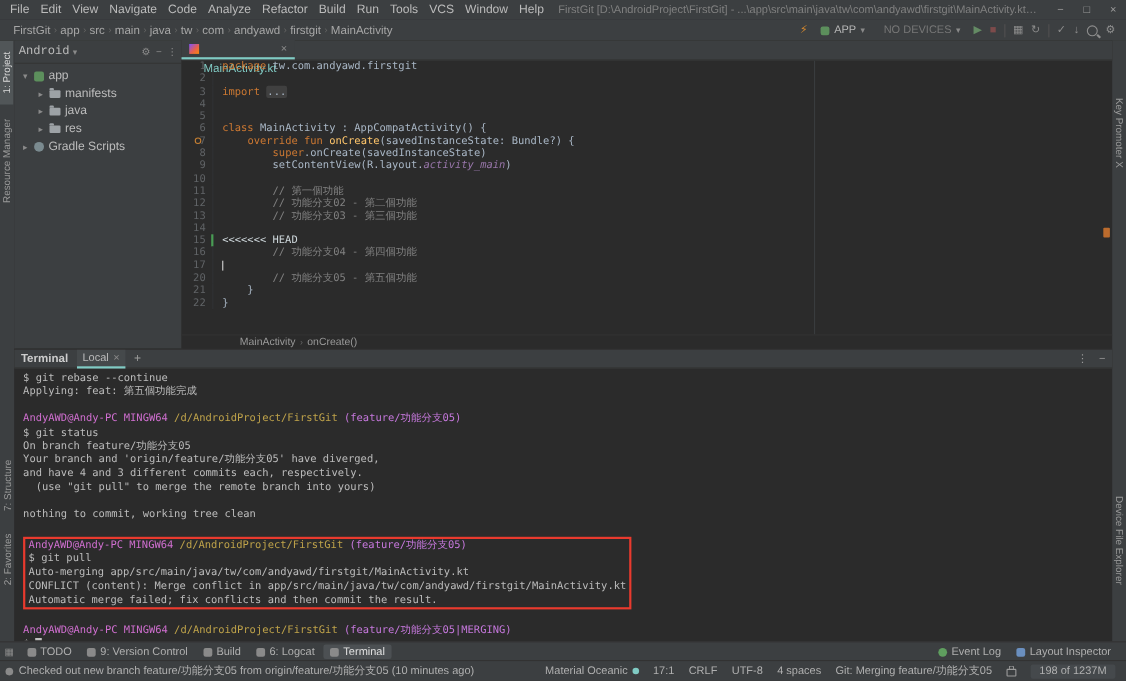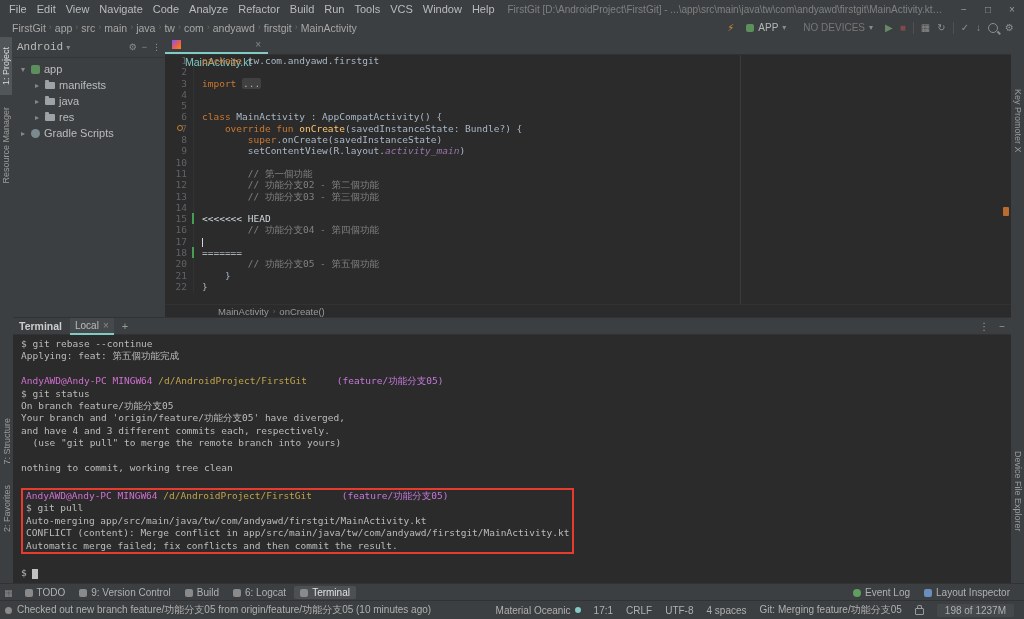--- a/index.html
+++ b/index.html
@@ -105,21 +105,21 @@
          background:#45494b;border-bottom:2px solid #80cbc4;cursor:default;}
   .t-tab-x{color:#8a8a8a;}
   .t-plus{color:#9b9b9b;font-size:11px;cursor:default;}
   .t-head-right{margin-left:auto;display:flex;gap:10px;color:#9b9b9b;font-size:10px;}
   .t-body{padding:3px 0 0 8px;font-family:"DejaVu Sans Mono","Liberation Mono",monospace;
           font-size:9.5px;line-height:12.4px;overflow:hidden;height:244px;}
   .t-line{white-space:pre;}
   .ts-t{color:#bcbcbc;}
   .ts-u{color:#d06fd0;}
   .ts-y{color:#bfa34a;text-align:center;}
-  .ts-b{color:#c678dd;margin-left:24px;}
+  .ts-b{color:#c678dd;}
   .ts-cur{display:inline-block;width:6px;height:10px;background:#c0c0c0;vertical-align:middle;}
   .conflict-box{border:2px solid #e93a2e;width:max-content;padding:0 3px;margin:1px 0;}
 
   
   .bottombar{position:absolute;left:0;right:0;bottom:18px;height:17px;background:#3c3f41;
              border-top:1px solid #323232;display:flex;align-items:center;justify-content:space-between;font-size:10px;}
   .bb-left,.bb-right{display:flex;align-items:center;gap:2px;}
   .bb-left{padding-left:4px;} .bb-right{padding-right:8px;}
   .bb-item{display:flex;align-items:center;gap:4px;padding:1px 6px;color:#b0b0b0;cursor:default;border-radius:2px;}
   .bb-item.active{background:#4c5053;color:#e0e0e0;}
@@ -342,24 +342,20 @@
           <span class="gutter-cell changed">15</span>
           <span class="code-cell"><span class="seg-x">&lt;&lt;&lt;&lt;&lt;&lt;&lt; HEAD</span></span>
         </div>
         <div class="code-row">
           <span class="gutter-cell">16</span>
           <span class="code-cell"><span class="seg-c">        // 功能分支04 - 第四個功能</span></span>
         </div>
         <div class="code-row">
           <span class="gutter-cell">17</span>
           <span class="code-cell"><span class="caret"></span></span>
-        </div>
-        <div class="code-row">
-          <span class="gutter-cell changed">18</span>
-          <span class="code-cell"><span class="seg-x">=======</span></span>
         </div>
         <div class="code-row">
           <span class="gutter-cell">20</span>
           <span class="code-cell"><span class="seg-c">        // 功能分支05 - 第五個功能</span></span>
         </div>
         <div class="code-row">
           <span class="gutter-cell">21</span>
           <span class="code-cell"><span class="seg-p">    }</span></span>
         </div>
         <div class="code-row">
@@ -401,20 +397,21 @@
         <div class="t-line"><span class="ts-t">nothing to commit, working tree clean</span></div>
         <div class="t-line">&nbsp;</div>
         <div class="conflict-box">
           <div class="t-line"><span class="ts-u">AndyAWD@Andy-PC MINGW64 </span><span class="ts-y">/d/AndroidProject/FirstGit </span><span class="ts-b">(feature/功能分支05)</span></div>
           <div class="t-line"><span class="ts-t">$ git pull</span></div>
           <div class="t-line"><span class="ts-t">Auto-merging app/src/main/java/tw/com/andyawd/firstgit/MainActivity.kt</span></div>
           <div class="t-line"><span class="ts-t">CONFLICT (content): Merge conflict in app/src/main/java/tw/com/andyawd/firstgit/MainActivity.kt</span></div>
           <div class="t-line"><span class="ts-t">Automatic merge failed; fix conflicts and then commit the result.</span></div>
         </div>
         <div class="t-line">&nbsp;</div>
+        <div class="t-line"><span class="ts-u">AndyAWD@Andy-PC MINGW64 </span><span class="ts-y">/d/AndroidProject/FirstGit </span><span class="ts-b">(feature/功能分支05|MERGING)</span></div>
         <div class="t-line"><span class="ts-t">$ </span><span class="ts-cur"> </span></div>
       </div>
   </div>
 
   <div class="bottombar">
     <div class="bb-left">
       <span class="corner-ic">▦</span>
     <span class="bb-item">
           <span class="bb-ic"></span>
           <span>TODO</span>

